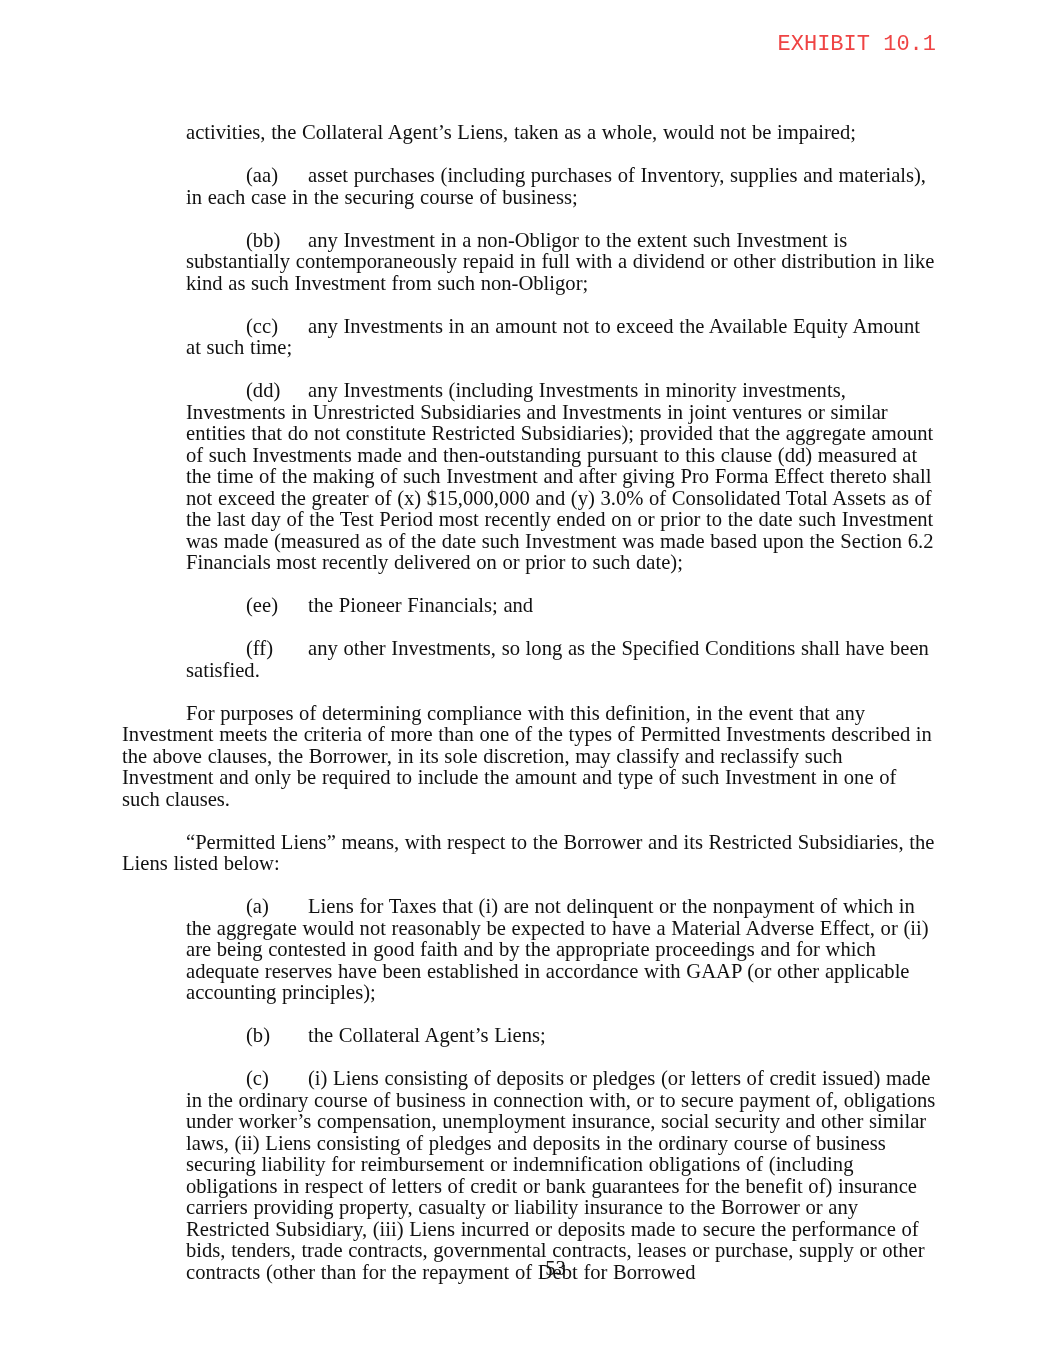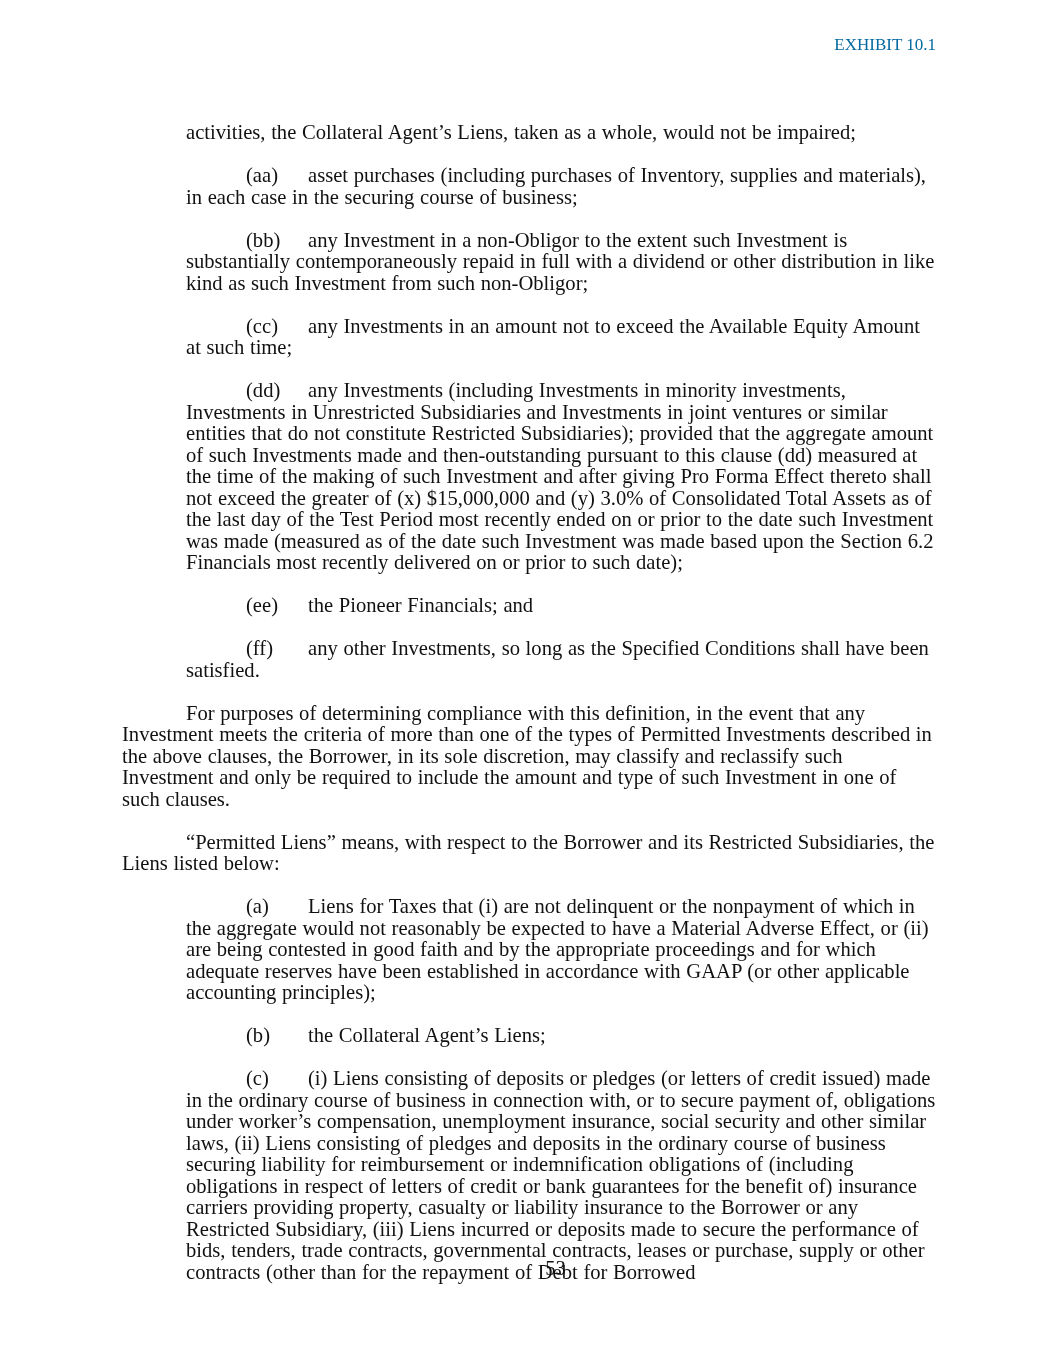--- a/index.html
+++ b/index.html
@@ -14,24 +14,24 @@
   }
   .sheet {
     box-sizing: border-box;
     width: 1055px;
     height: 1365px;
     padding: 0 119px 0 122px;
   }
   .exhibit-header {
     margin: 34px 0 0 0;
     text-align: right;
-    font-family: Liberation Serif, serif;
-    font-size: 17px;
+    font-family: Liberation Mono, monospace;
+    font-size: 22px;
     line-height: 22px;
-    color: #0369a1;
+    color: #ef4444;
   }
   .doc-body p {
     margin: 21.5px 0 0 0;
     font-size: 20.6px;
     line-height: 21.5px;
     text-align: left;
     word-spacing: 0.5px;
   }
   .doc-body p:first-child { margin-top: 66px; }
   

